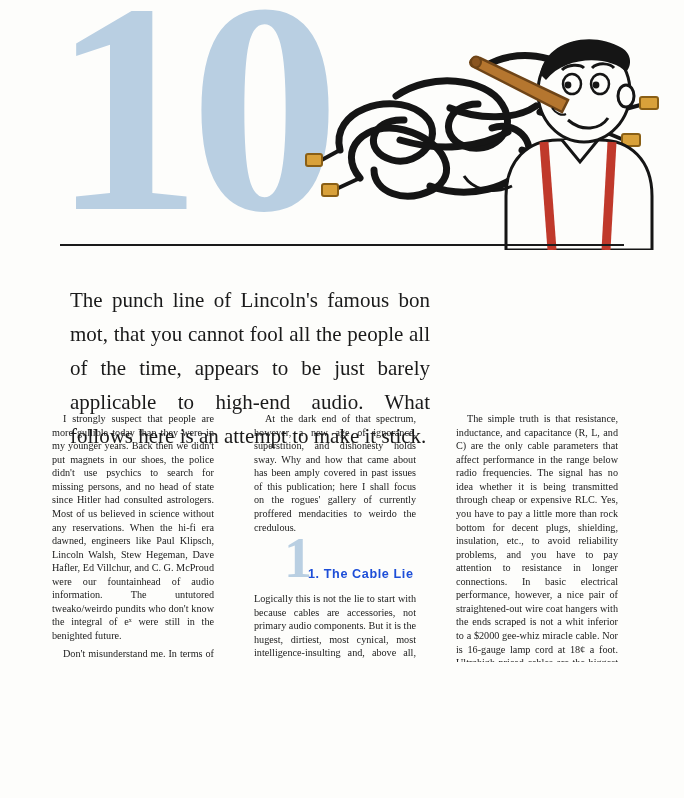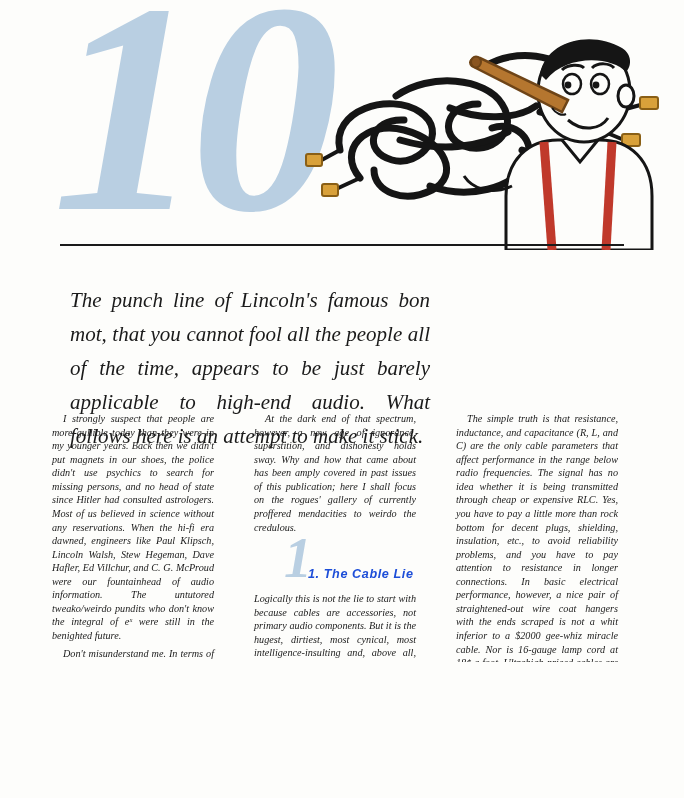--- a/index.html
+++ b/index.html
@@ -13,21 +13,20 @@
     font-family: "Liberation Serif", serif;
     color: #1a1a1a;
     overflow: hidden;
     position: relative;
   }
   .page {
     position: relative;
     width: 684px;
     height: 662px;
     overflow: hidden;
-    font-style: italic;
   }
 
   
   .bignum {
     position: absolute;
     left: 52px;
     top: -42px;
     font-family: "Liberation Serif", serif;
     font-weight: bold;
     font-size: 300px;

